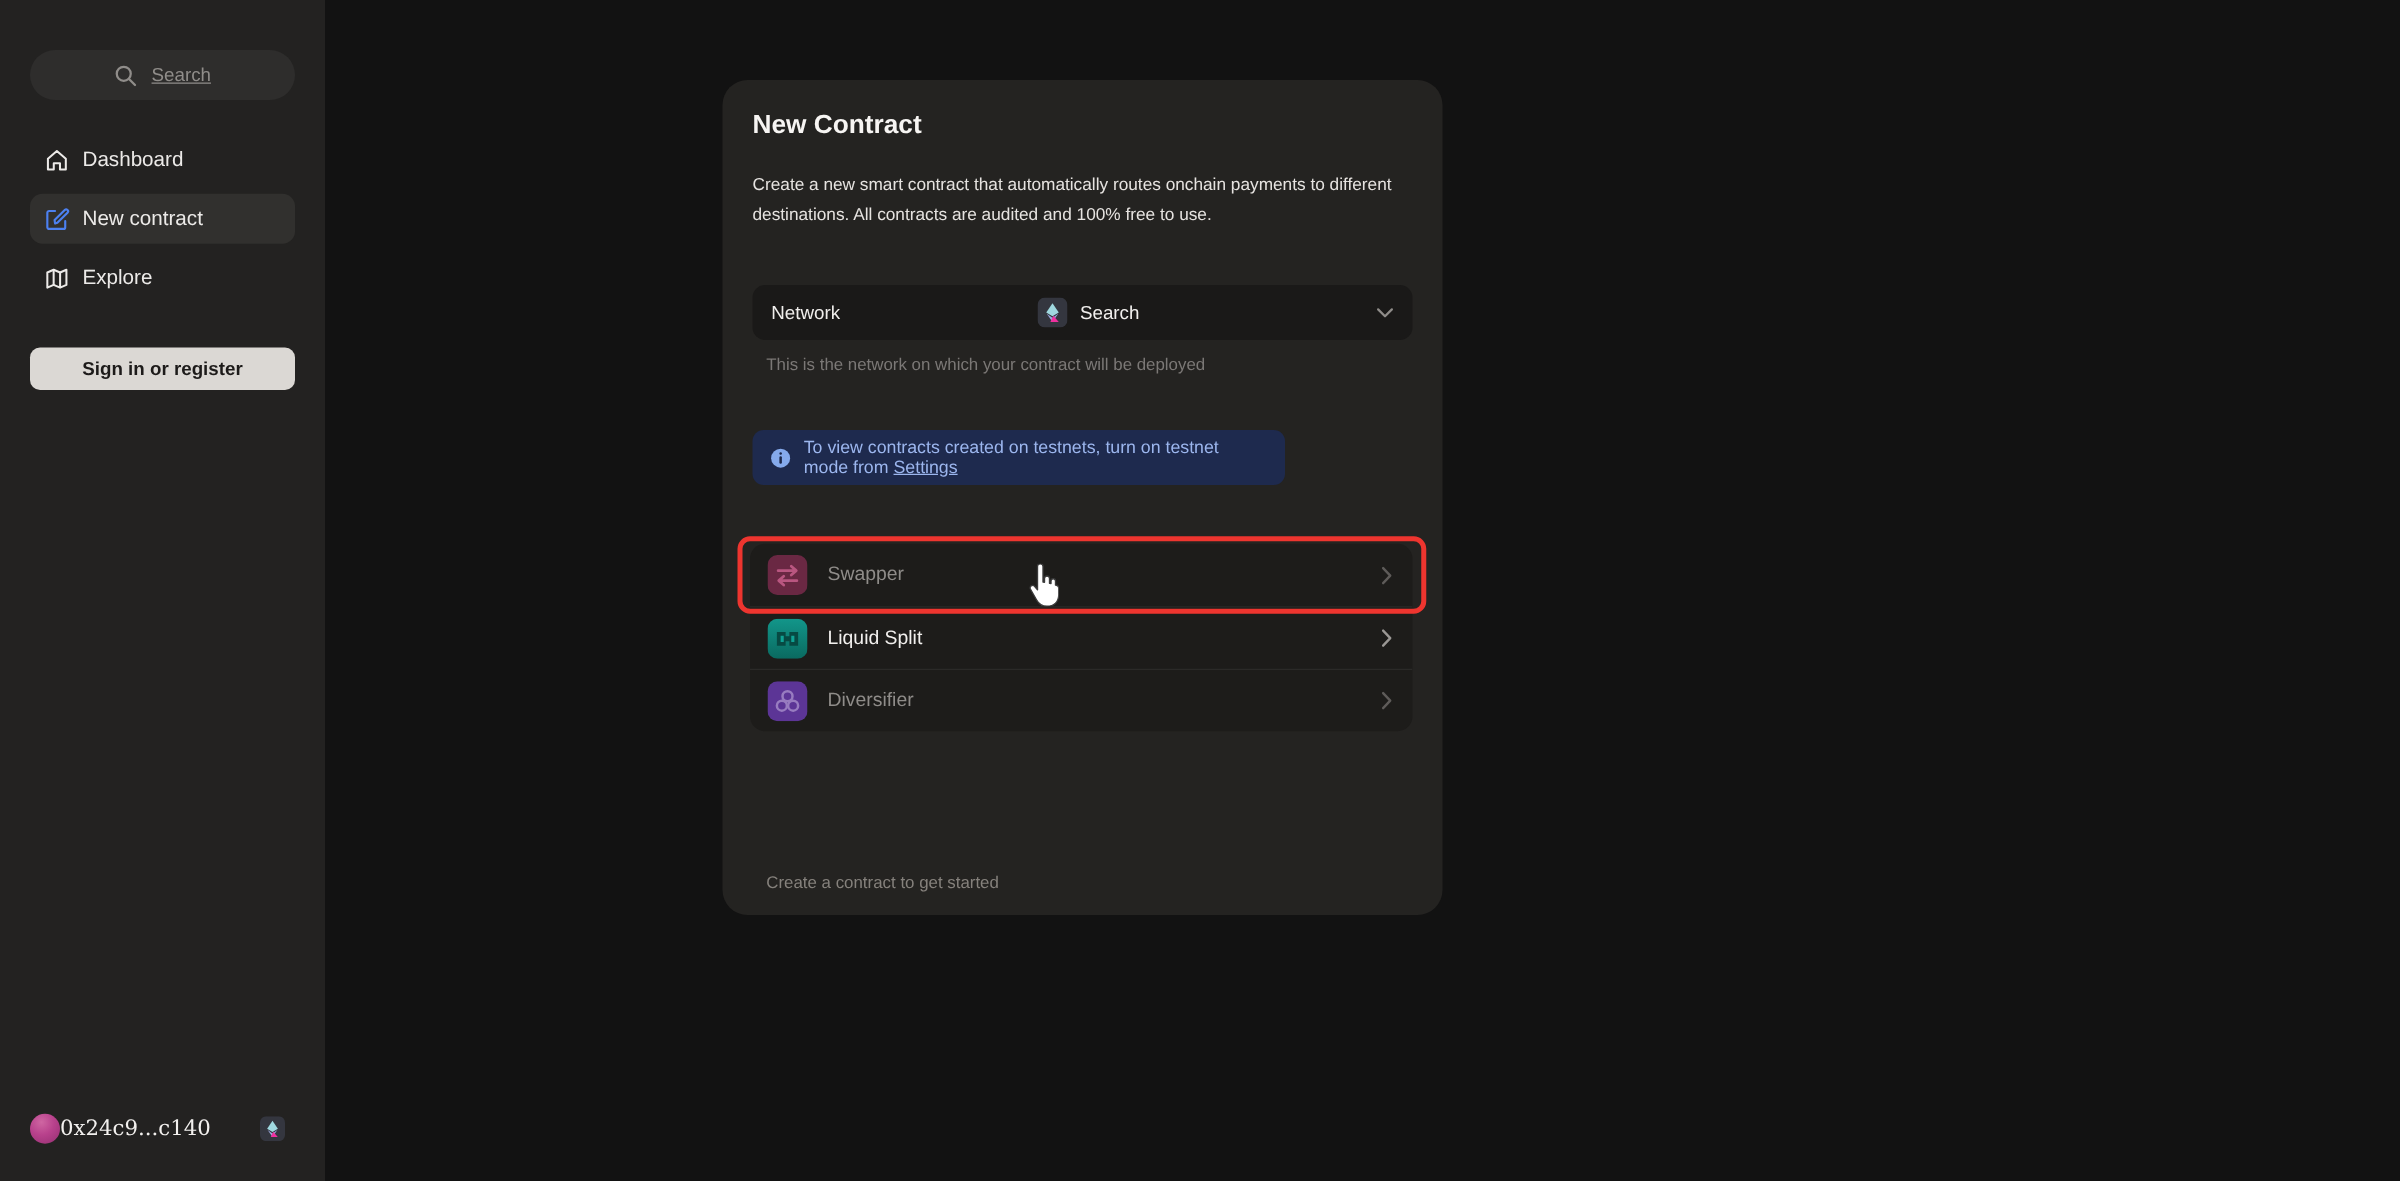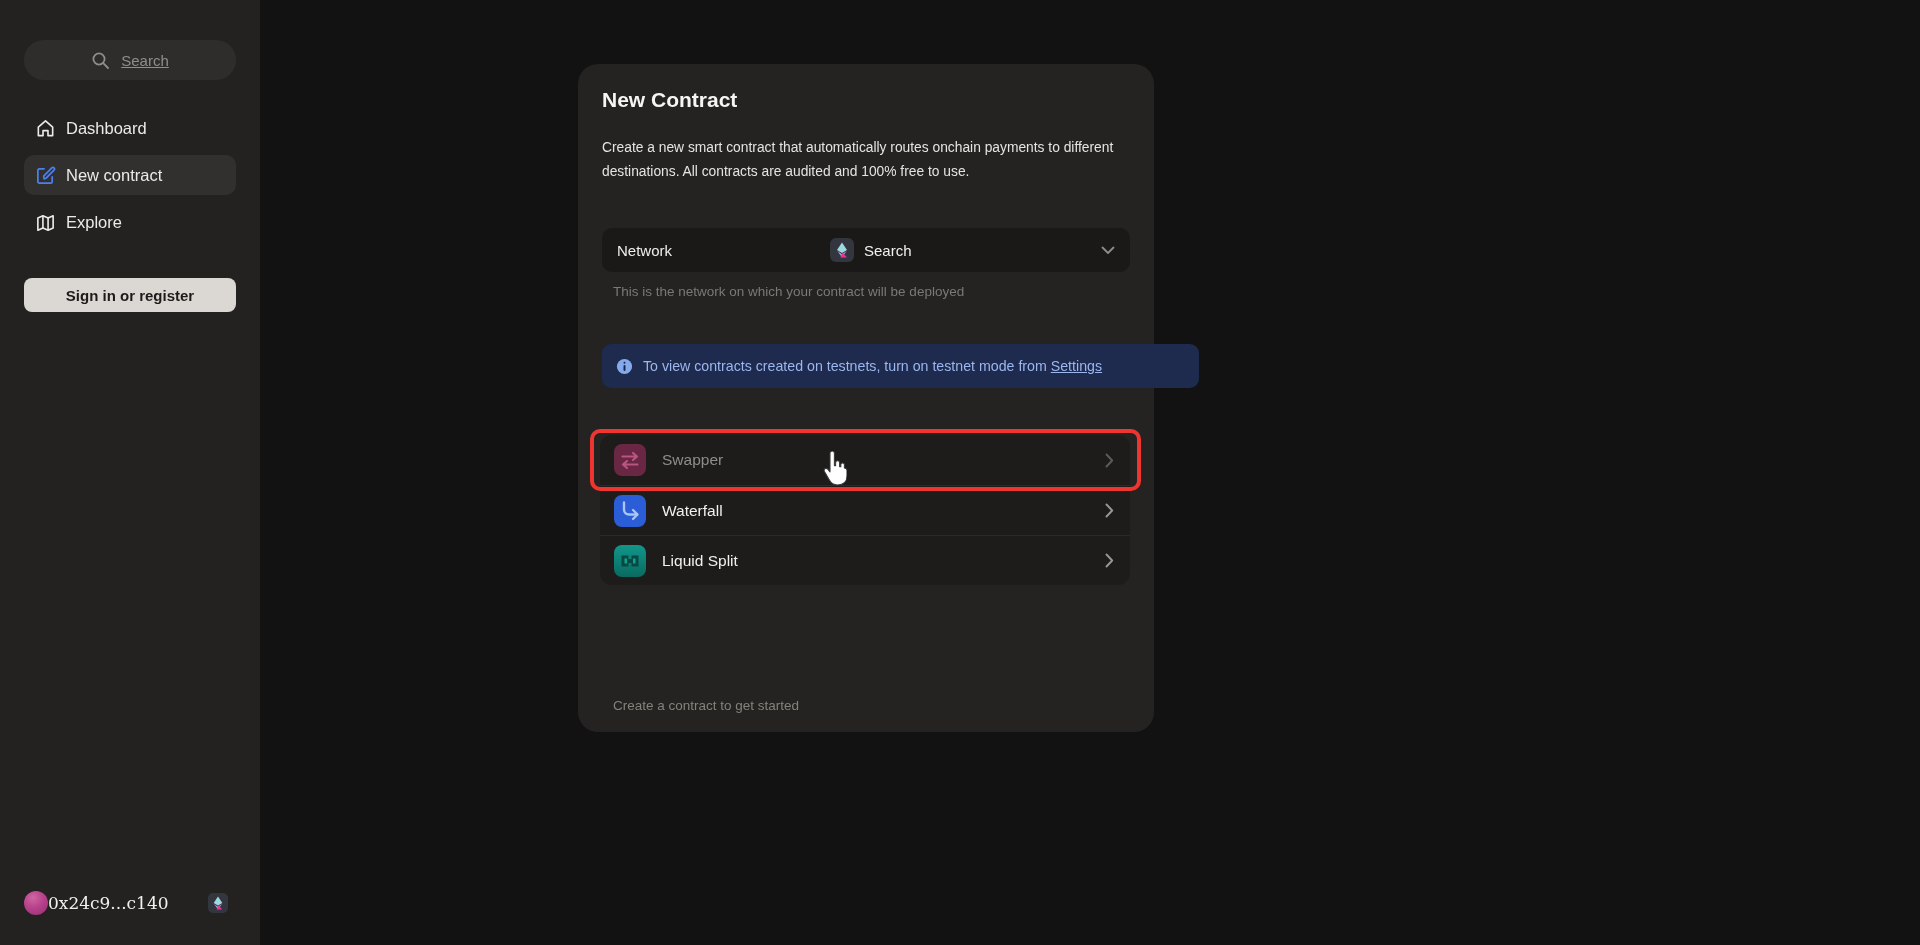--- a/index.html
+++ b/index.html
@@ -35,21 +35,21 @@
     line-height:24px; color:#e6e3e0; }
   .network-row { position:absolute; left:24px; top:164px; width:528px; height:44px;
     background:#1a1918; border-radius:10px; display:flex; align-items:center;
     padding:0 15px; cursor:pointer; }
   .network-label { font-size:15px; color:#f0eeec; }
   .network-value { position:absolute; left:228px; display:flex; align-items:center; gap:10px; }
   .network-value .val { font-size:15px; color:#f2f0ee; }
   .network-row .chev-down { margin-left:auto; color:#8f8c89; display:flex; }
   .helper-text { position:absolute; left:35px; top:220px; font-size:13.5px; color:#7b7876; }
 
-  .banner { position:absolute; left:24px; top:280px; width:597px; height:44px;
+  .banner { position:absolute; left:24px; top:280px; width:426px; height:44px;
     background:#1e2a4e; border-radius:9px; display:flex; align-items:center; gap:10px;
     padding:16px 14px; color:#9cb6ee; font-size:14.2px; }
   .banner-link { color:#9cb6ee; text-decoration:underline; margin-left:4px; cursor:pointer; }
 
   .contract-list { position:absolute; left:22px; top:371px; width:530px;
     background:#1d1c1a; border-radius:12px; overflow:hidden; }
   .contract-row { height:50px; display:flex; align-items:center; gap:16px;
     padding:0 16px 0 14px; border-top:1px solid #2b2a28; cursor:pointer; }
   .contract-row:first-child { border-top:none; }
   .contract-row .label { font-size:15.5px; color:#f2f0ee; }
@@ -174,35 +174,20 @@
             </svg>
         </span>
         <span class="label">Swapper</span>
         <span class="chev">
           <svg width="9" height="15" viewBox="0 0 9 15">
               <polyline points="1.5,1.5 7.2,7.5 1.5,13.5" fill="none" stroke="currentColor" stroke-width="1.9" stroke-linecap="round" stroke-linejoin="round"></polyline>
             </svg>
         </span>
       </div>
 
-      <div class="contract-row">
-        <span class="cicon">
-          <svg width="32" height="32" viewBox="0 0 32 32">
-              <rect width="32" height="32" rx="8" fill="#2b5ed6"></rect>
-              <path d="M10 7.5 V14.5 a5 5 0 0 0 5 5 H23" fill="none" stroke="#a9c4f7" stroke-width="2.4" stroke-linecap="round" stroke-linejoin="round"></path>
-              <path d="M19 15 L23.5 19.5 L19 24" fill="none" stroke="#a9c4f7" stroke-width="2.4" stroke-linecap="round" stroke-linejoin="round"></path>
-            </svg>
-        </span>
-        <span class="label">Waterfall</span>
-        <span class="chev">
-          <svg width="9" height="15" viewBox="0 0 9 15">
-              <polyline points="1.5,1.5 7.2,7.5 1.5,13.5" fill="none" stroke="currentColor" stroke-width="1.9" stroke-linecap="round" stroke-linejoin="round"></polyline>
-            </svg>
-        </span>
-      </div>
 
       <div class="contract-row">
         <span class="cicon">
           <svg width="32" height="32" viewBox="0 0 32 32">
               <defs>
                 <linearGradient id="gLiq" x1="0" y1="0" x2="0" y2="1">
                   <stop offset="0" stop-color="#12968a"></stop>
                   <stop offset="1" stop-color="#0a6a60"></stop>
                 </linearGradient>
               </defs>
@@ -212,20 +197,37 @@
             </svg>
         </span>
         <span class="label">Liquid Split</span>
         <span class="chev">
           <svg width="9" height="15" viewBox="0 0 9 15">
               <polyline points="1.5,1.5 7.2,7.5 1.5,13.5" fill="none" stroke="currentColor" stroke-width="1.9" stroke-linecap="round" stroke-linejoin="round"></polyline>
             </svg>
         </span>
       </div>
 
+      <div class="contract-row disabled">
+        <span class="cicon">
+          <svg width="32" height="32" viewBox="0 0 32 32">
+              <rect width="32" height="32" rx="8" fill="#6c3cb5"></rect>
+              <circle cx="16" cy="12" r="4" fill="none" stroke="#b austin"></circle>
+              <circle cx="16" cy="12" r="4" fill="none" stroke="#b794ea" stroke-width="2"></circle>
+              <circle cx="11.5" cy="19.5" r="4" fill="none" stroke="#b794ea" stroke-width="2"></circle>
+              <circle cx="20.5" cy="19.5" r="4" fill="none" stroke="#b794ea" stroke-width="2"></circle>
+            </svg>
+        </span>
+        <span class="label">Diversifier</span>
+        <span class="chev">
+          <svg width="9" height="15" viewBox="0 0 9 15">
+              <polyline points="1.5,1.5 7.2,7.5 1.5,13.5" fill="none" stroke="currentColor" stroke-width="1.9" stroke-linecap="round" stroke-linejoin="round"></polyline>
+            </svg>
+        </span>
+      </div>
     </div>
 
     <div class="footer-note">Create a contract to get started</div>
   </div>
 </div>
 
 <div class="annotation-box"></div>
 
 <div class="cursor">
   <svg width="27" height="34" viewBox="0 0 13.5 17">

